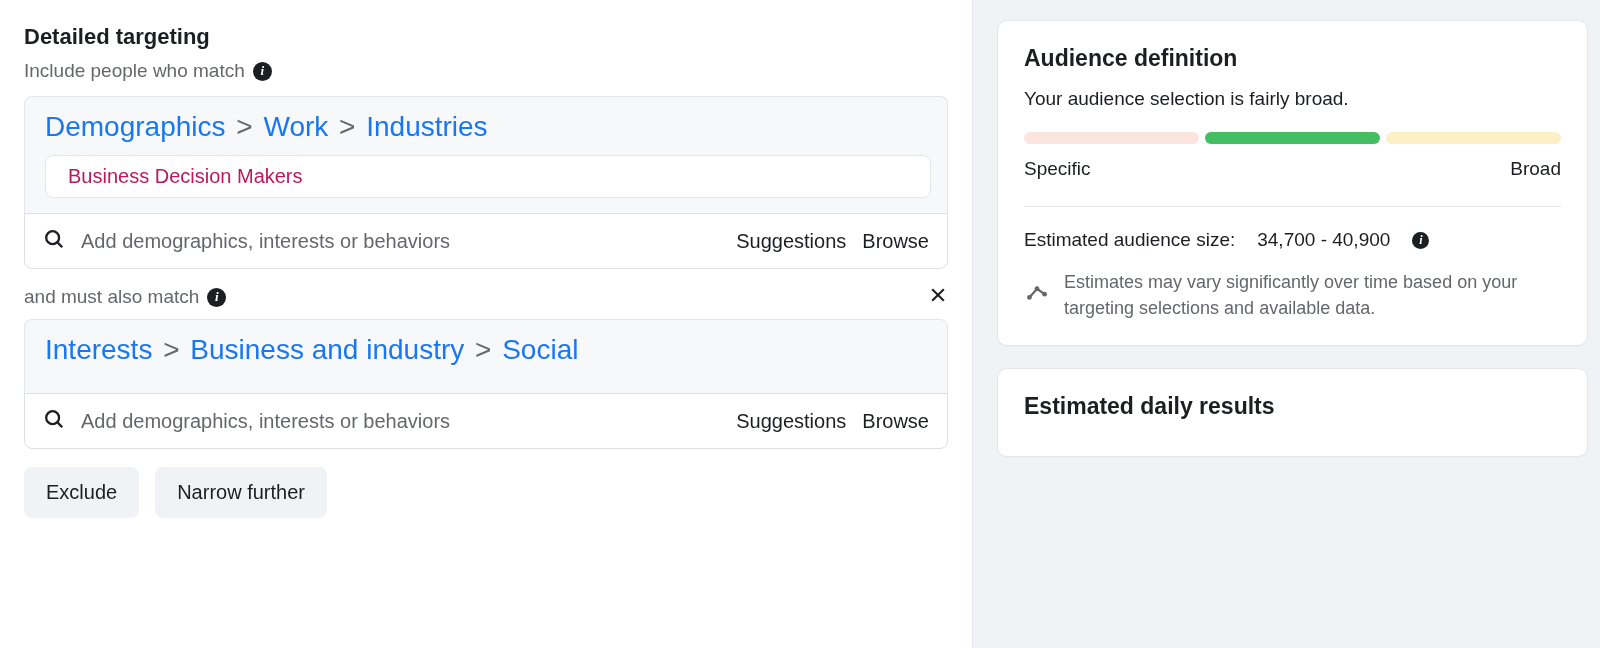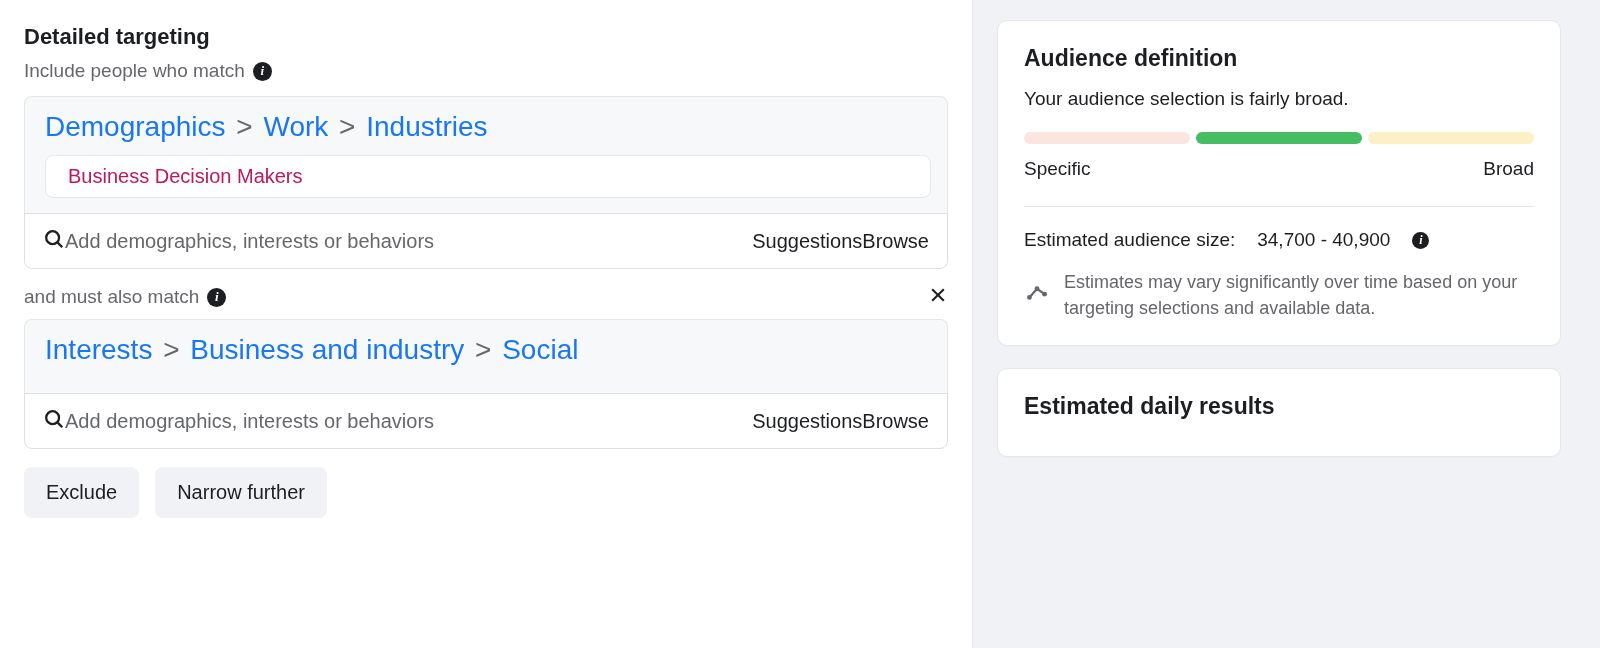--- a/index.html
+++ b/index.html
@@ -13,21 +13,21 @@
     overflow: hidden;
   }
   .left-panel {
     width: 972px;
     padding: 24px 24px 0 24px;
   }
   .right-panel {
     flex: 1;
     background: #f0f2f5;
     border-left: 1px solid #e4e6e9;
-    padding: 20px 39px 0 24px;
+    padding: 20px 12px 0 24px;
   }
   .section-title {
     font-size: 22px;
     font-weight: 700;
     color: #1c1e21;
     margin-bottom: 10px;
   }
   .sub-label {
     font-size: 19px;
     color: #65676b;
@@ -79,20 +79,21 @@
     font-size: 20px;
     color: #be185d;
   }
   .search-row {
     border: 1px solid #dddfe2;
     border-top: 1px solid #dddfe2;
     border-radius: 0 0 8px 8px;
     display: flex;
     align-items: center;
     padding: 14px 18px;
+    gap: 16px;
     margin-top: -1px;
   }
   .search-icon svg { width: 22px; height: 22px; stroke: #1c1e21; stroke-width: 2.5; fill: none; }
   .search-input {
     flex: 1;
     border: none;
     outline: none;
     font-size: 20px;
     color: #65676b;
     background: transparent;

